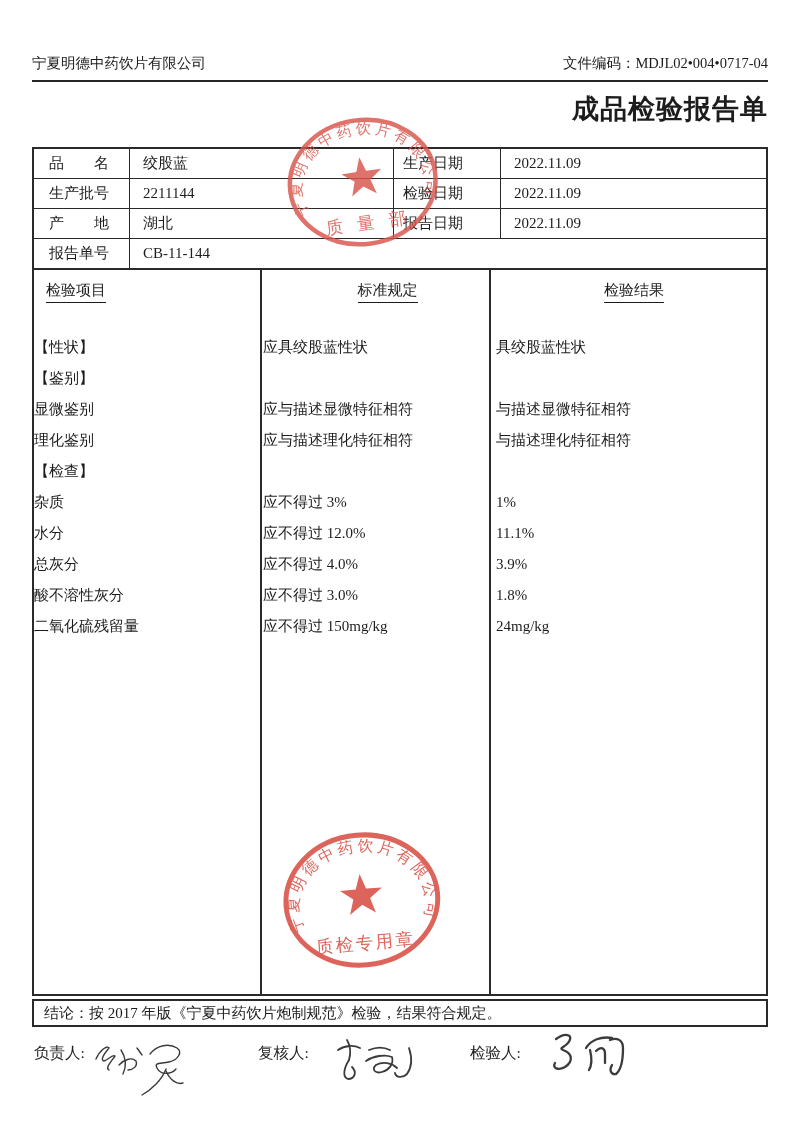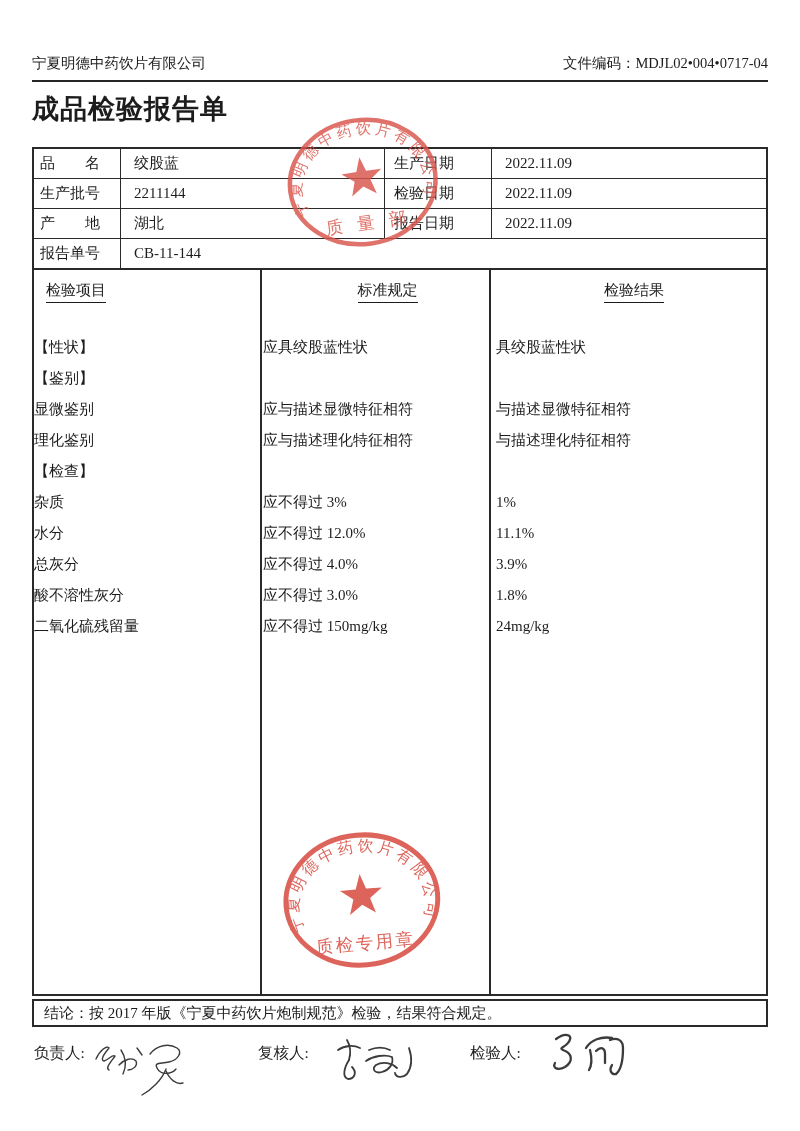--- a/index.html
+++ b/index.html
@@ -6,27 +6,27 @@
   body{
     width:800px;height:1131px;background:#ffffff;position:relative;
     font-family:"Liberation Serif","DejaVu Serif",serif;
     color:#1c1c1c;overflow:hidden;
   }
   .content{margin:0 32px;position:relative;}
   
   .hdr{display:flex;justify-content:space-between;align-items:flex-end;
        padding-top:54px;padding-bottom:7px;border-bottom:2px solid #262626;
        font-size:14.5px;}
-  .title{text-align:left;font-size:27px;font-weight:bold;margin-top:9px;letter-spacing:1px;}
+  .title{text-align:right;font-size:27px;font-weight:bold;margin-top:9px;letter-spacing:1px;}
   
   .t1{margin-top:20px;border:2px solid #2a2a2a;}
   .t1-row{display:flex;height:29px;border-top:1.5px solid #2a2a2a;align-items:stretch;font-size:15px;}
   .t1-row:first-child{border-top:none;}
   .t1 .cell{display:flex;align-items:center;}
-  .c-label{width:80px;padding-left:6px;}
+  .c-label{width:80px;padding-left:15px;}
   .c-value{width:250px;padding-left:13px;border-left:1.5px solid #2a2a2a;}
   .c-dlabel{width:97px;padding-left:9px;border-left:1.5px solid #2a2a2a;}
   .c-dvalue{flex:1;padding-left:13px;border-left:1.5px solid #2a2a2a;}
   .c-span{flex:1;padding-left:13px;border-left:1.5px solid #2a2a2a;}
   
   .t2{position:relative;height:724px;border:2px solid #2a2a2a;border-top:none;font-size:15px;}
   .vline{position:absolute;top:0;bottom:0;width:1.5px;background:#2a2a2a;}
   .vline.v1{left:226px;}
   .vline.v2{left:455px;}
   .t2-head{display:flex;height:44px;align-items:center;}

